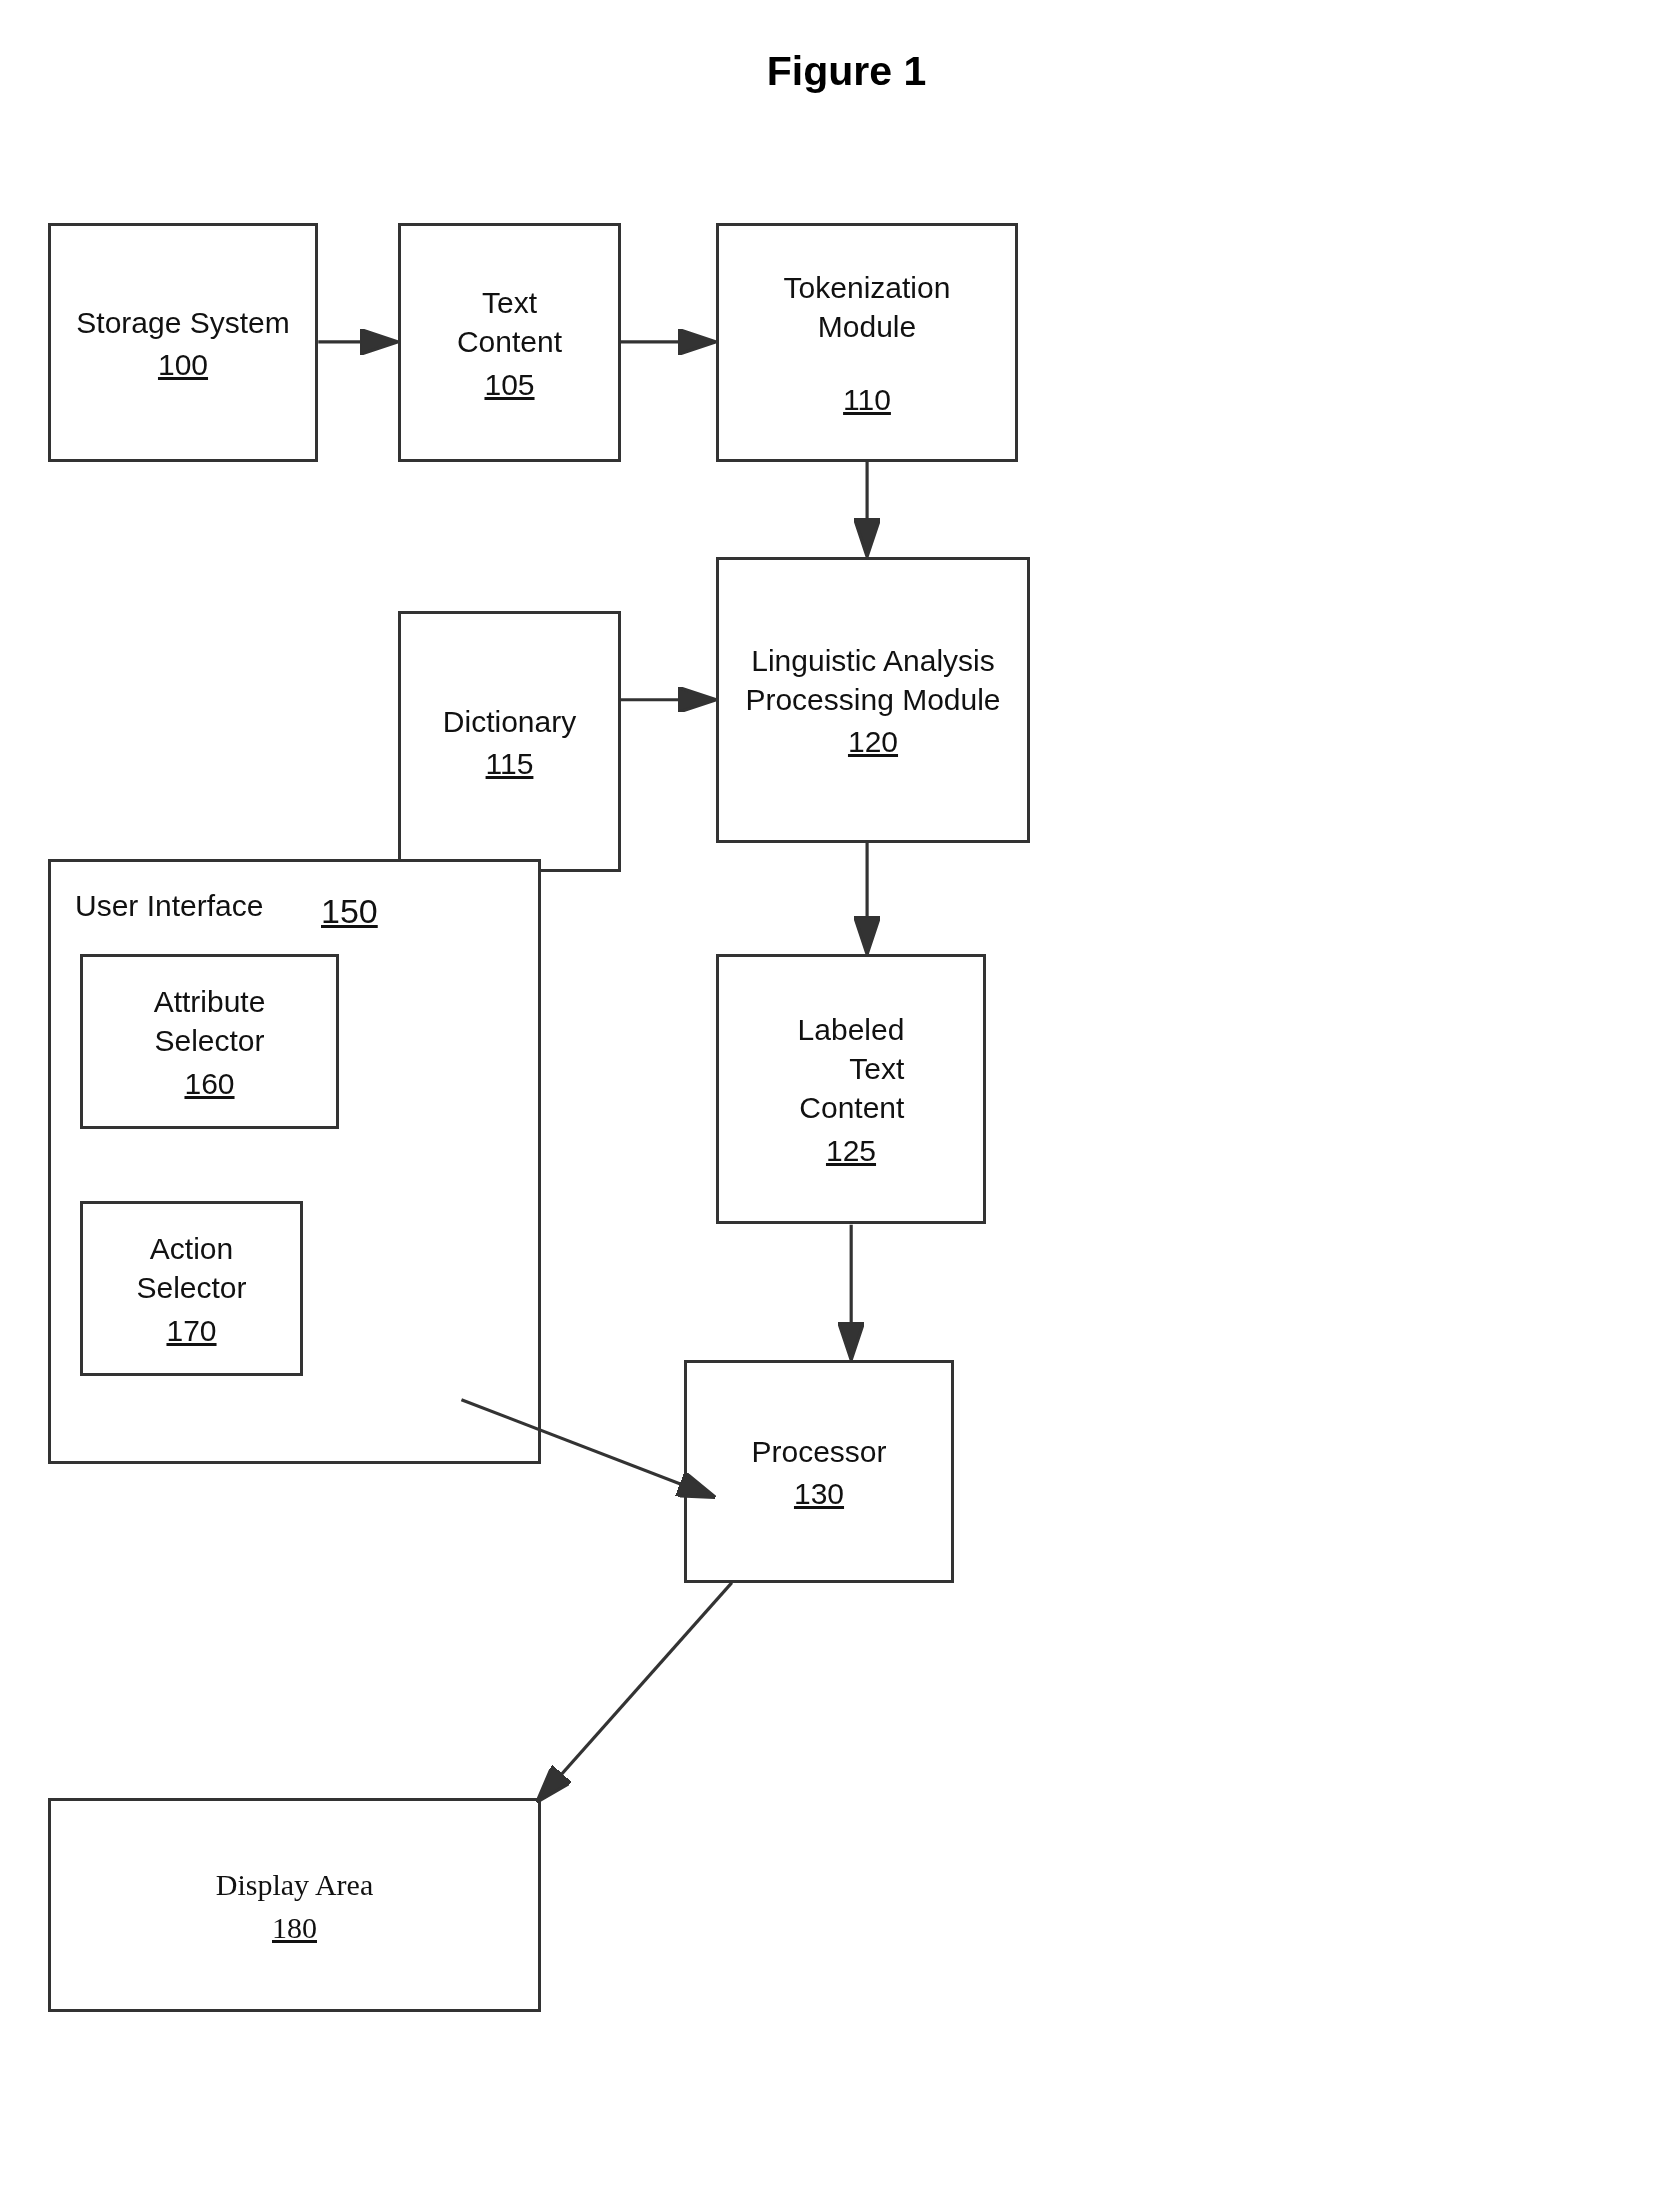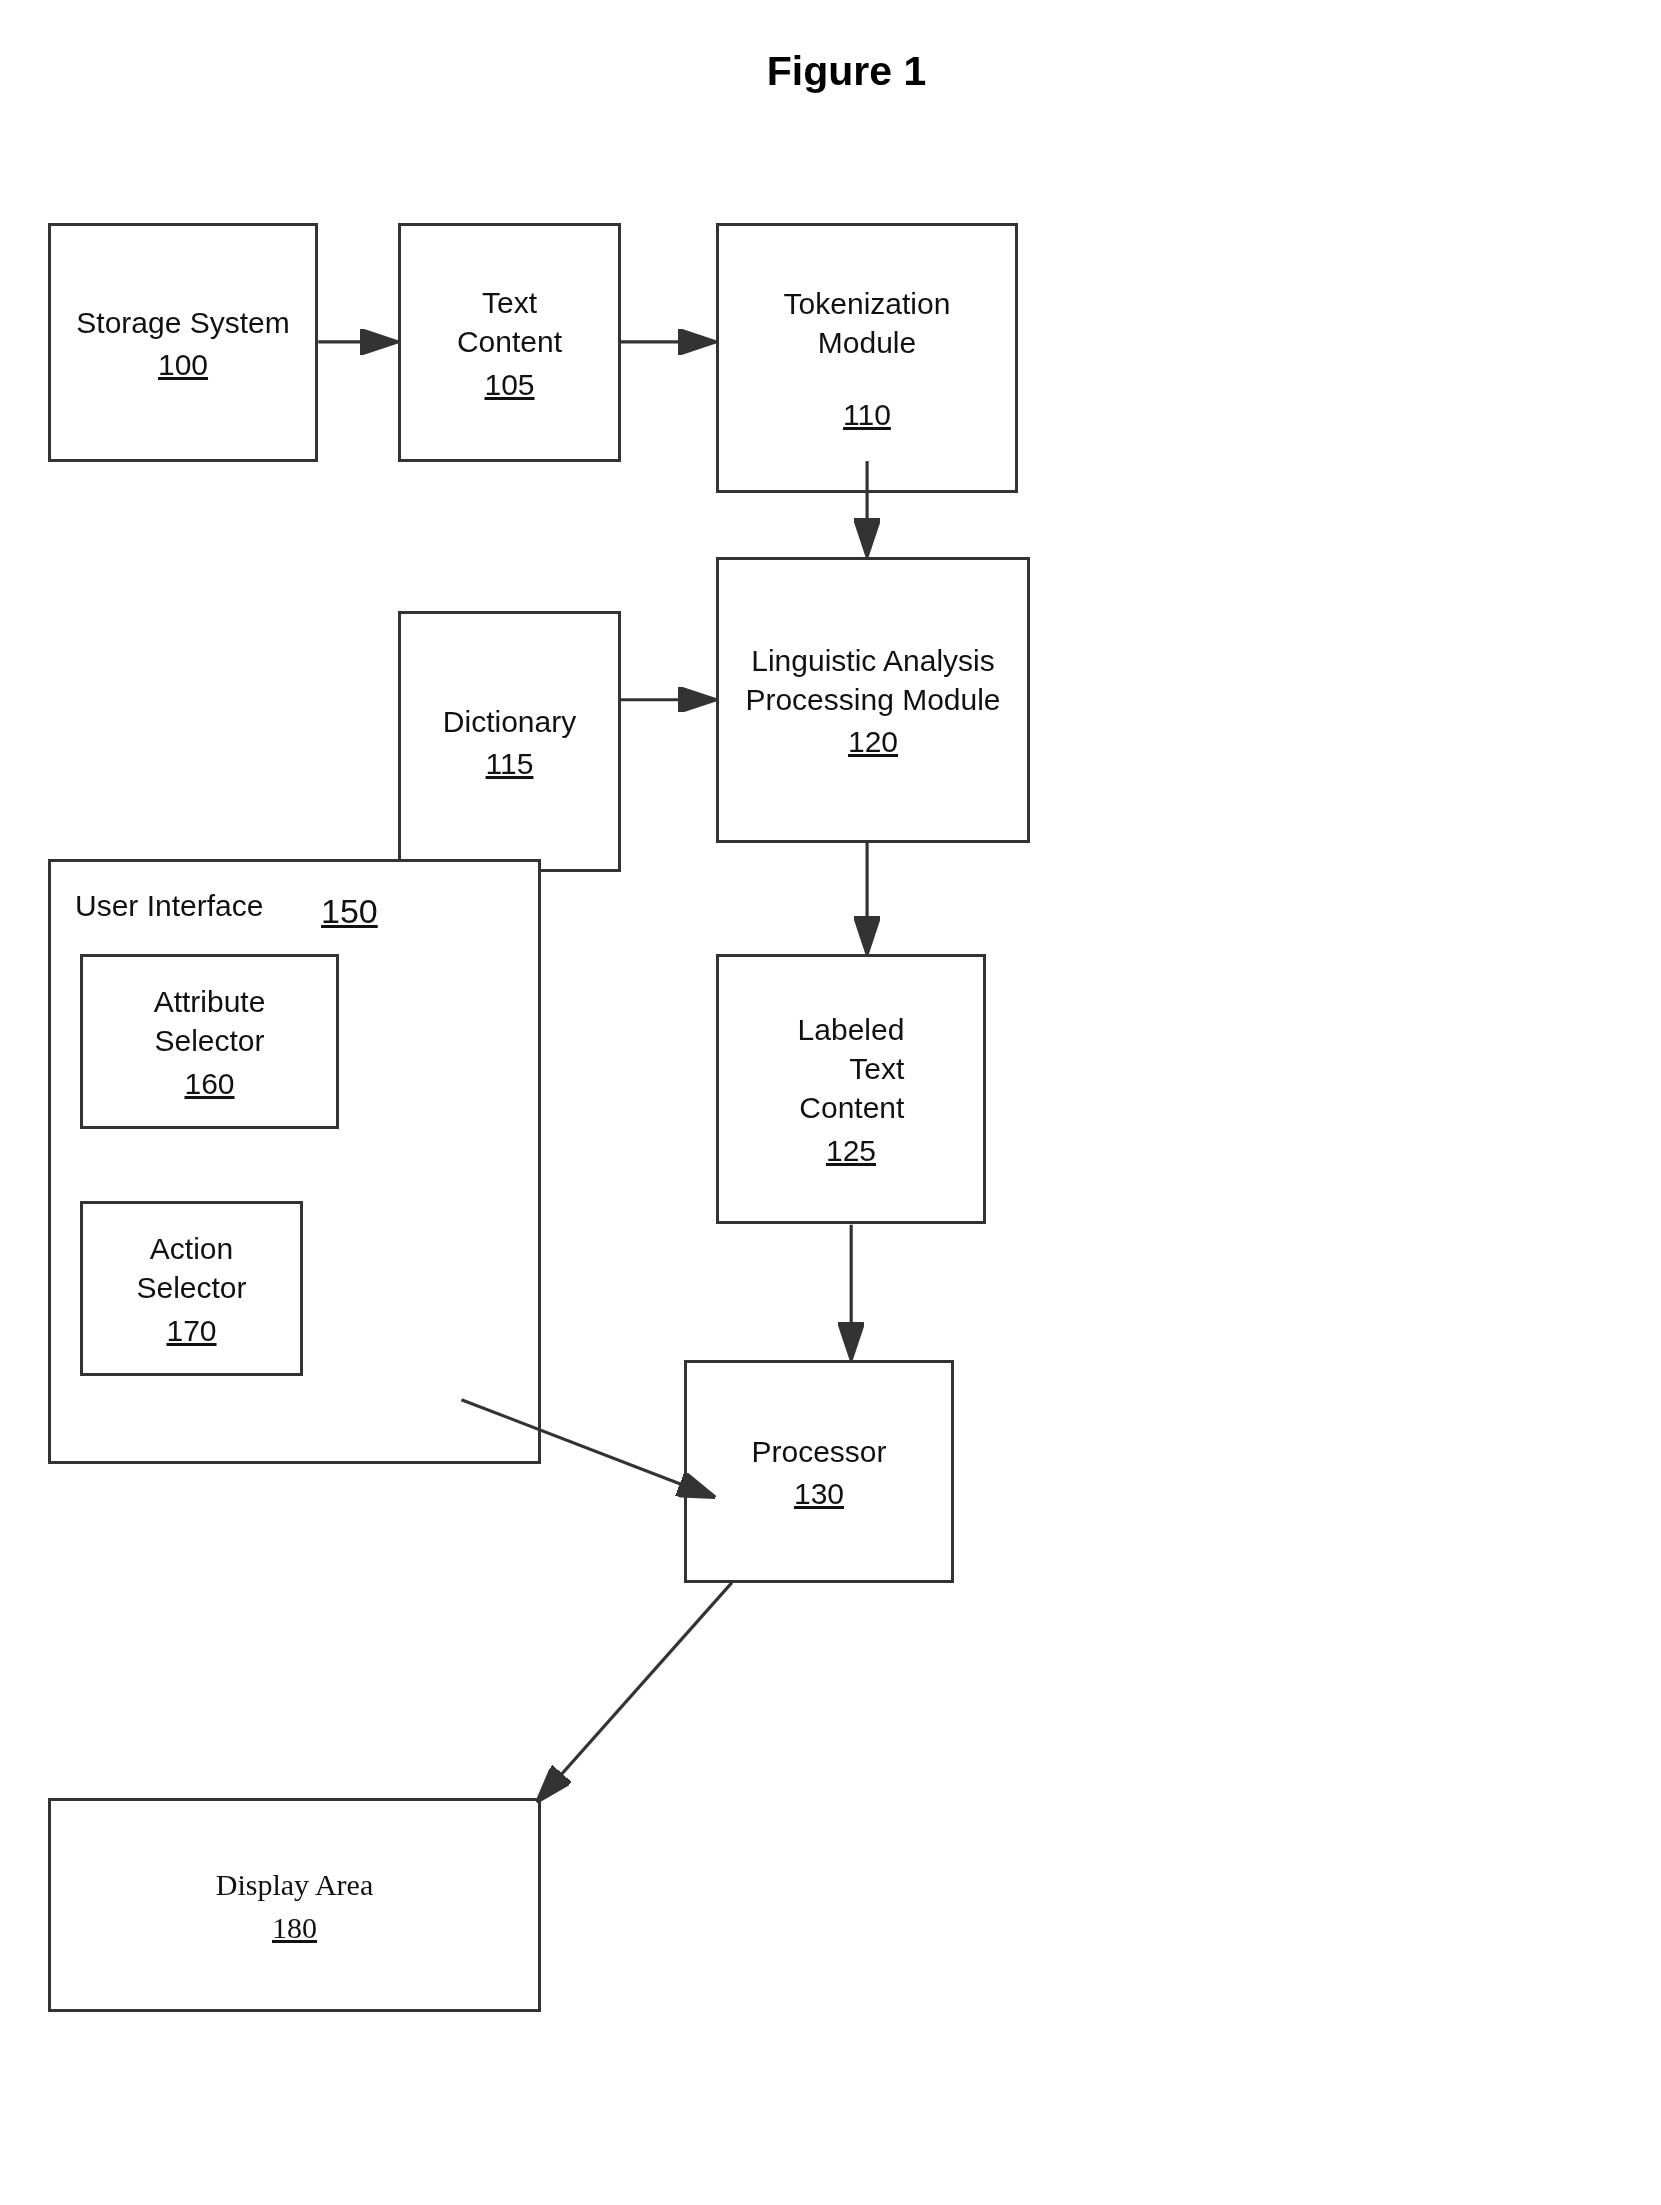--- a/index.html
+++ b/index.html
@@ -82,21 +82,21 @@
     <span class="box-label">Storage
 System</span>
     <span class="box-number">100</span>
   </div>
 
   <div class="box" style="left:398px; top:80px; width:223px; height:239px;">
     <span class="box-label">Text<br>Content</span>
     <span class="box-number">105</span>
   </div>
 
-  <div class="box" style="left:716px; top:80px; width:302px; height:270px;gap:30px;">
+  <div class="box" style="left:716px; top:80px; width:302px; height:239px;gap:30px;">
     <span class="box-label">Tokenization<br>Module</span>
     <span class="box-number">110</span>
   </div>
 
   <div class="box" style="left:398px; top:446px; width:223px; height:261px;margin-top:22px;">
     <span class="box-label">Dictionary</span>
     <span class="box-number">115</span>
   </div>
 
   <div class="box" style="left:716px; top:414px; width:314px; height:286px;">

